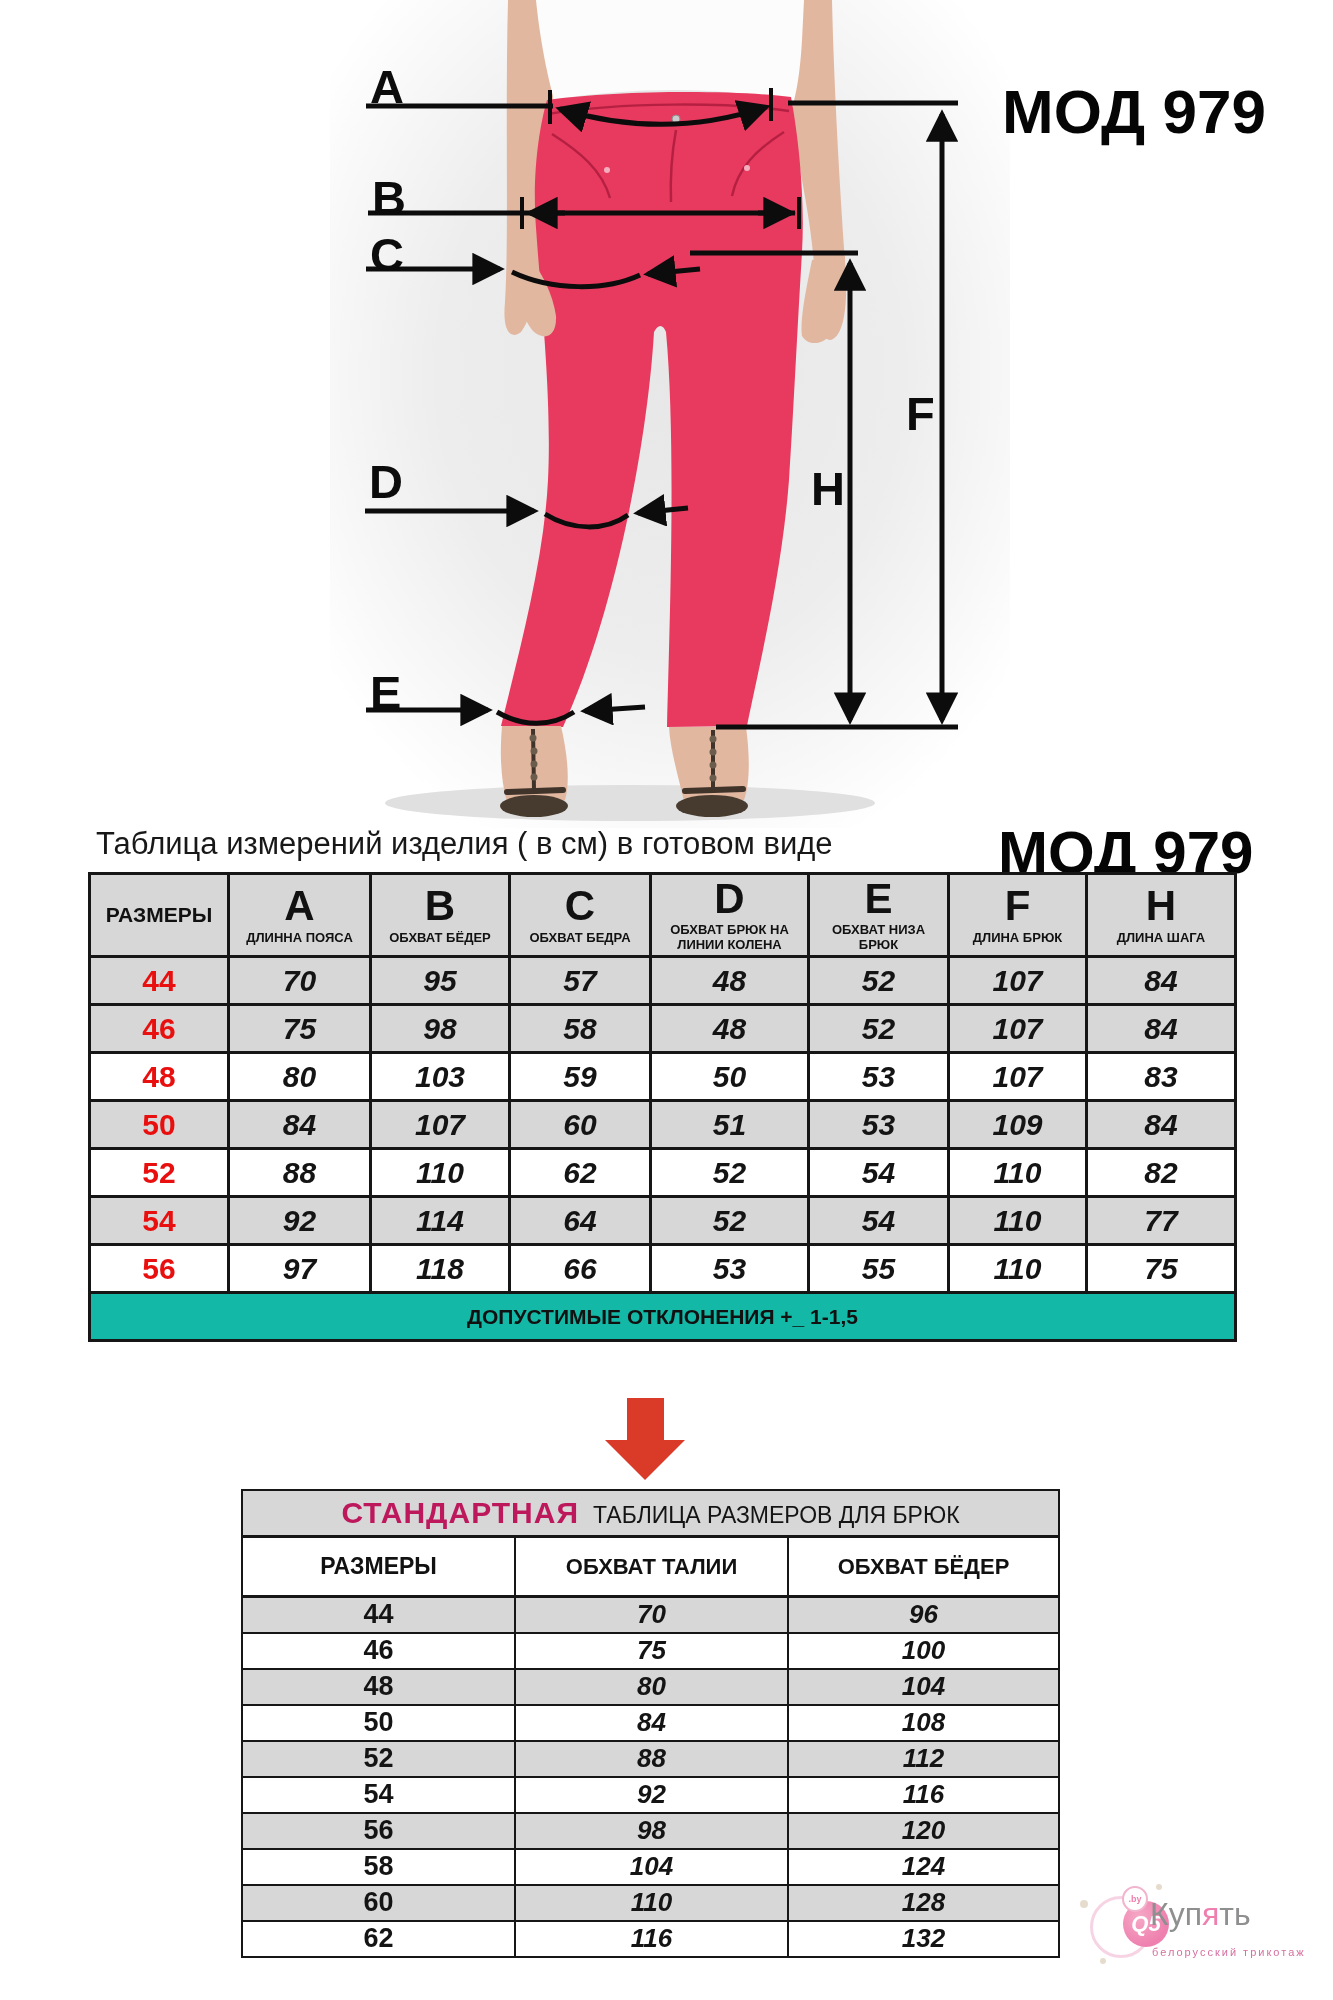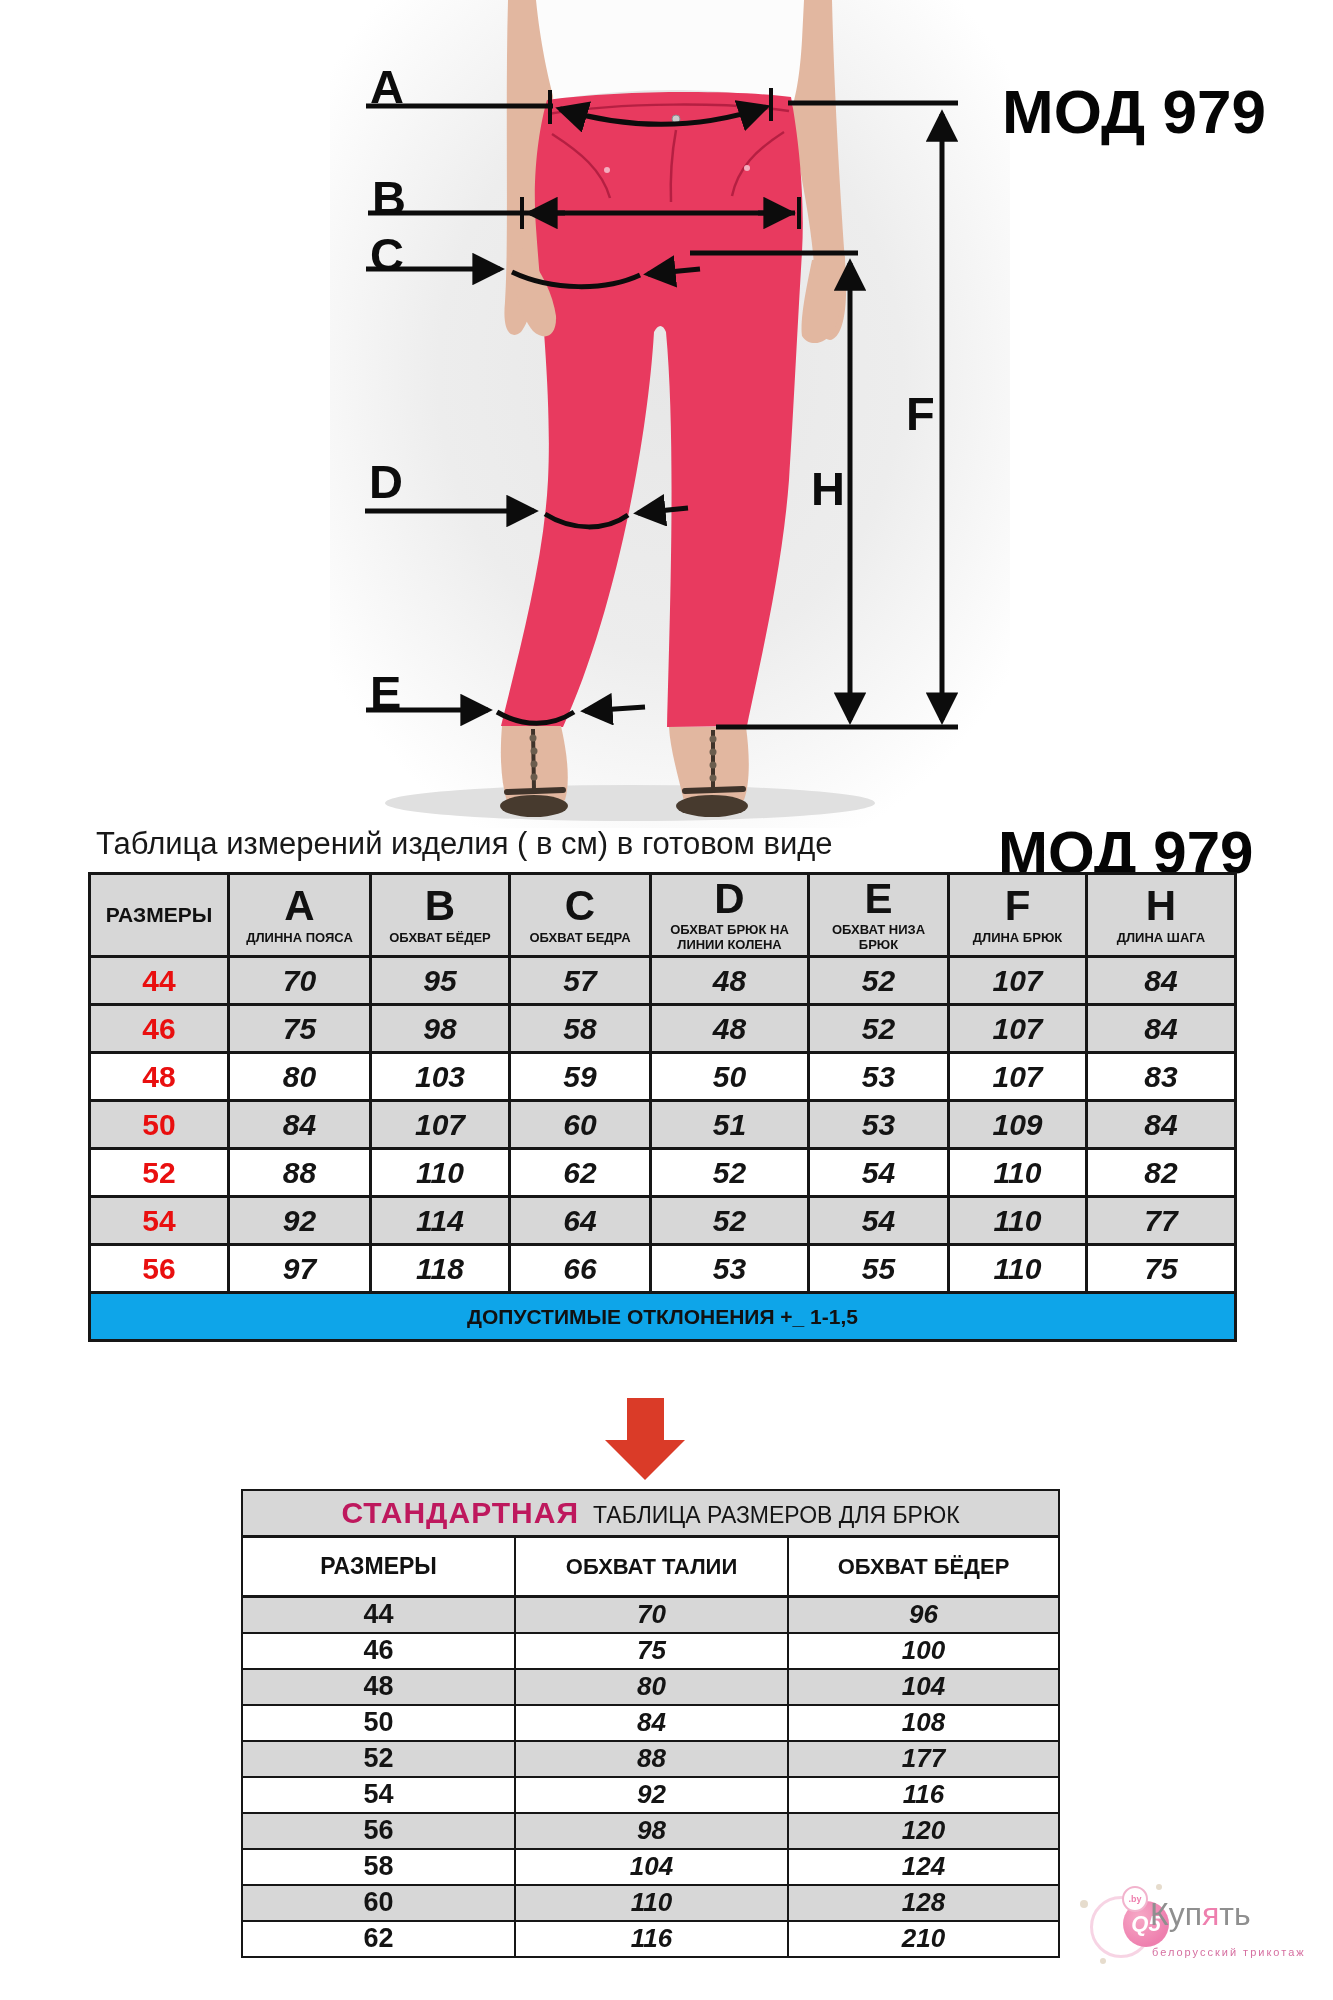--- a/index.html
+++ b/index.html
@@ -18,21 +18,21 @@
   .t1{position:absolute;left:88px;top:872px;width:1146px;background:#fff;}
   .t1 th,.t1 td{border:3px solid #161616;text-align:center;vertical-align:middle;padding:0;}
   .t1 .razmery{font-size:21px;font-weight:bold;background:#d7d7d7;}
   .t1 thead th{background:#d7d7d7;height:80px;}
   .hletter{font-size:42px;font-weight:bold;line-height:1.05;}
   .hdesc{font-size:13px;font-weight:bold;line-height:1.15;padding:2px 10px 0 10px;}
   .t1 tbody tr{height:48px;}
   .t1 tbody tr.shaded td{background:#d7d7d7;}
   .sizecell{color:#e90f0f;font-weight:bold;font-size:30px;}
   .valcell{font-weight:bold;font-style:italic;font-size:30px;color:#141414;}
-  .t1 tfoot td{height:45px;font-weight:bold;font-size:21px;background:#0ea5e9;}
+  .t1 tfoot td{height:45px;font-weight:bold;font-size:21px;background:#14b8a6;}
   
   .note{position:absolute;left:0;top:1348px;width:1333px;text-align:center;
         font-weight:bold;font-size:30px;color:#141414;}
   .note .hl{color:#e8391d;}
   .red-arrow-shaft{position:absolute;left:627px;top:1398px;width:37px;height:42px;background:#da3b28;}
   .red-arrow-head{position:absolute;left:605px;top:1440px;width:0;height:0;
         border-left:40px solid transparent;border-right:40px solid transparent;border-top:40px solid #da3b28;}
   
   .t2{position:absolute;left:241px;top:1489px;width:817px;background:#fff;}
   .t2 th,.t2 td{border:2px solid #161616;text-align:center;vertical-align:middle;padding:0;}
@@ -347,21 +347,21 @@
           <td class="valcell2">104</td>
         </tr>
         <tr>
           <td class="sizecell2">50</td>
           <td class="valcell2">84</td>
           <td class="valcell2">108</td>
         </tr>
         <tr class="shaded">
           <td class="sizecell2">52</td>
           <td class="valcell2">88</td>
-          <td class="valcell2">177</td>
+          <td class="valcell2">112</td>
         </tr>
         <tr>
           <td class="sizecell2">54</td>
           <td class="valcell2">92</td>
           <td class="valcell2">116</td>
         </tr>
         <tr class="shaded">
           <td class="sizecell2">56</td>
           <td class="valcell2">98</td>
           <td class="valcell2">120</td>
@@ -372,21 +372,21 @@
           <td class="valcell2">124</td>
         </tr>
         <tr class="shaded">
           <td class="sizecell2">60</td>
           <td class="valcell2">110</td>
           <td class="valcell2">128</td>
         </tr>
         <tr>
           <td class="sizecell2">62</td>
           <td class="valcell2">116</td>
-          <td class="valcell2">210</td>
+          <td class="valcell2">132</td>
         </tr>
       </tbody>
   </table>
 
   <div class="wm">
     <div class="wm-dot" style="left:0;top:42px;width:8px;height:8px;"></div>
     <div class="wm-dot" style="left:20px;top:100px;width:6px;height:6px;"></div>
     <div class="wm-dot" style="left:76px;top:26px;width:6px;height:6px;"></div>
     <div class="wm-ring"></div>
     <div class="wm-circle">Q5</div>

